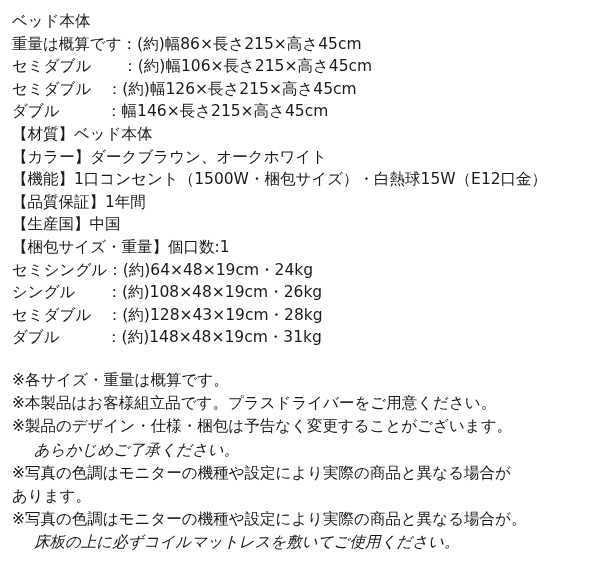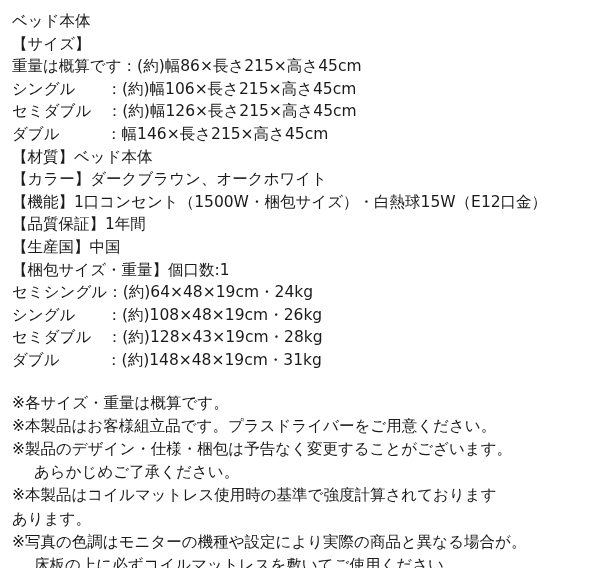--- a/index.html
+++ b/index.html
@@ -33,35 +33,35 @@
   }
   .gap-notes {
     height: 20px;
   }
   .notes .line {
     font-size: 15.5px;
     line-height: 23.2px;
   }
   .notes-indent {
     padding-left: 22px;
+    font-style: italic;
   }
 </style>
 </head>
 <body>
 
 <div class="page">
 
   <div class="spec-block">
     <div class="line">ベッド本体</div>
   </div>
 
   <div class="spec-block">
-    <div class="line">【サイズ】</div>
     <div class="line">重量は概算です：(約)幅86×長さ215×高さ45cm</div>
-    <div class="line">シングル　　：(約)幅106×長さ215×高さ45cm</div>
+    <div class="line">セミダブル　　：(約)幅106×長さ215×高さ45cm</div>
     <div class="line">セミダブル　：(約)幅126×長さ215×高さ45cm</div>
     <div class="line">ダブル　　　：幅146×長さ215×高さ45cm</div>
     <div class="line">【材質】ベッド本体</div>
     <div class="line">【カラー】ダークブラウン、オークホワイト</div>
     <div class="line">【機能】1口コンセント（1500W・梱包サイズ）・白熱球15W（E12口金）</div>
     <div class="line">【品質保証】1年間</div>
     <div class="line">【生産国】中国</div>
     <div class="line">【梱包サイズ・重量】個口数:1</div>
     <div class="line">セミシングル：(約)64×48×19cm・24kg</div>
     <div class="line">シングル　　：(約)108×48×19cm・26kg</div>
@@ -69,19 +69,19 @@
     <div class="line">ダブル　　　：(約)148×48×19cm・31kg</div>
   </div>
 
   <div class="gap-notes"></div>
 
   <div class="spec-block notes">
     <div class="line">※各サイズ・重量は概算です。</div>
     <div class="line">※本製品はお客様組立品です。プラスドライバーをご用意ください。</div>
     <div class="line">※製品のデザイン・仕様・梱包は予告なく変更することがございます。</div>
     <div class="line notes-indent">あらかじめご了承ください。</div>
-    <div class="line">※本製品はコイルマットレス使用時の基準で強度計算されております</div>
+    <div class="line">※写真の色調はモニターの機種や設定により実際の商品と異なる場合が</div>
     <div class="line">あります。</div>
     <div class="line">※写真の色調はモニターの機種や設定により実際の商品と異なる場合が。</div>
     <div class="line notes-indent">床板の上に必ずコイルマットレスを敷いてご使用ください。</div>
   </div>
 
 </div>
 
 </body></html>

